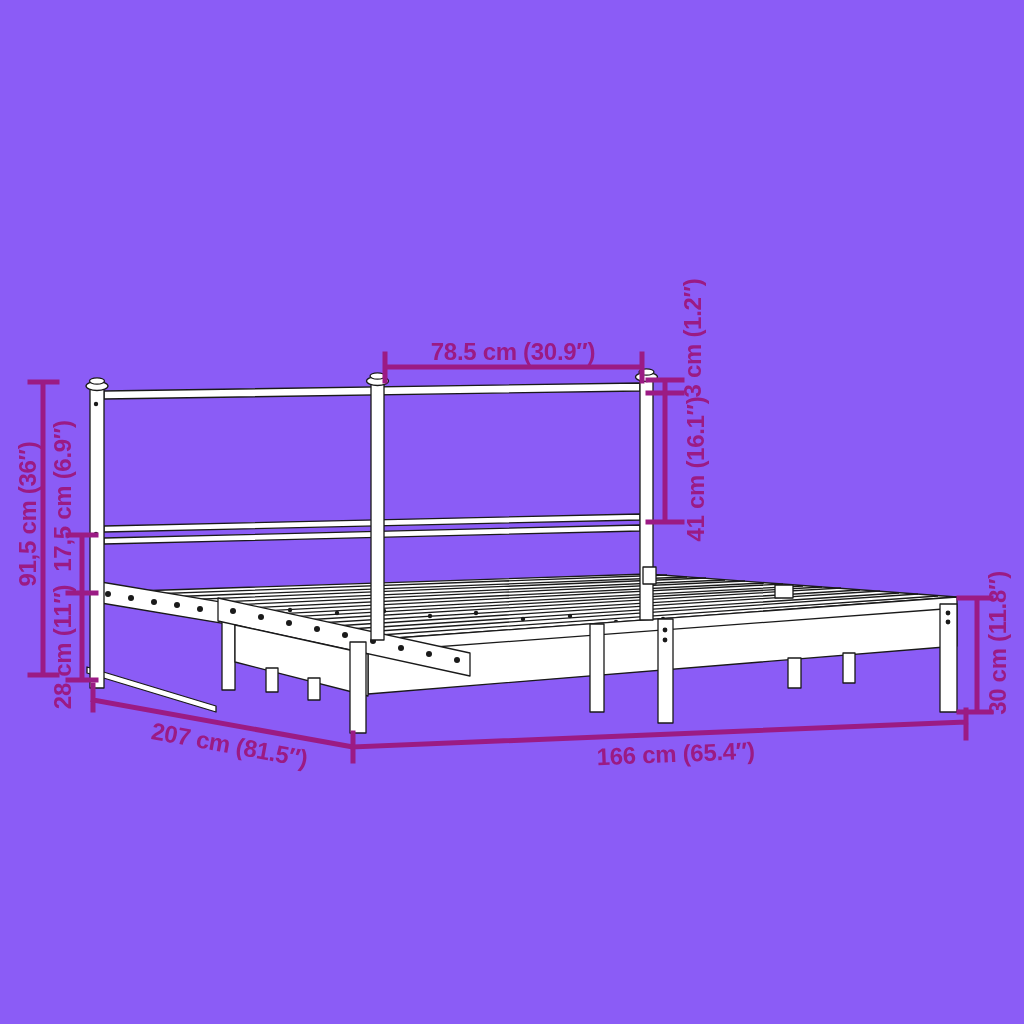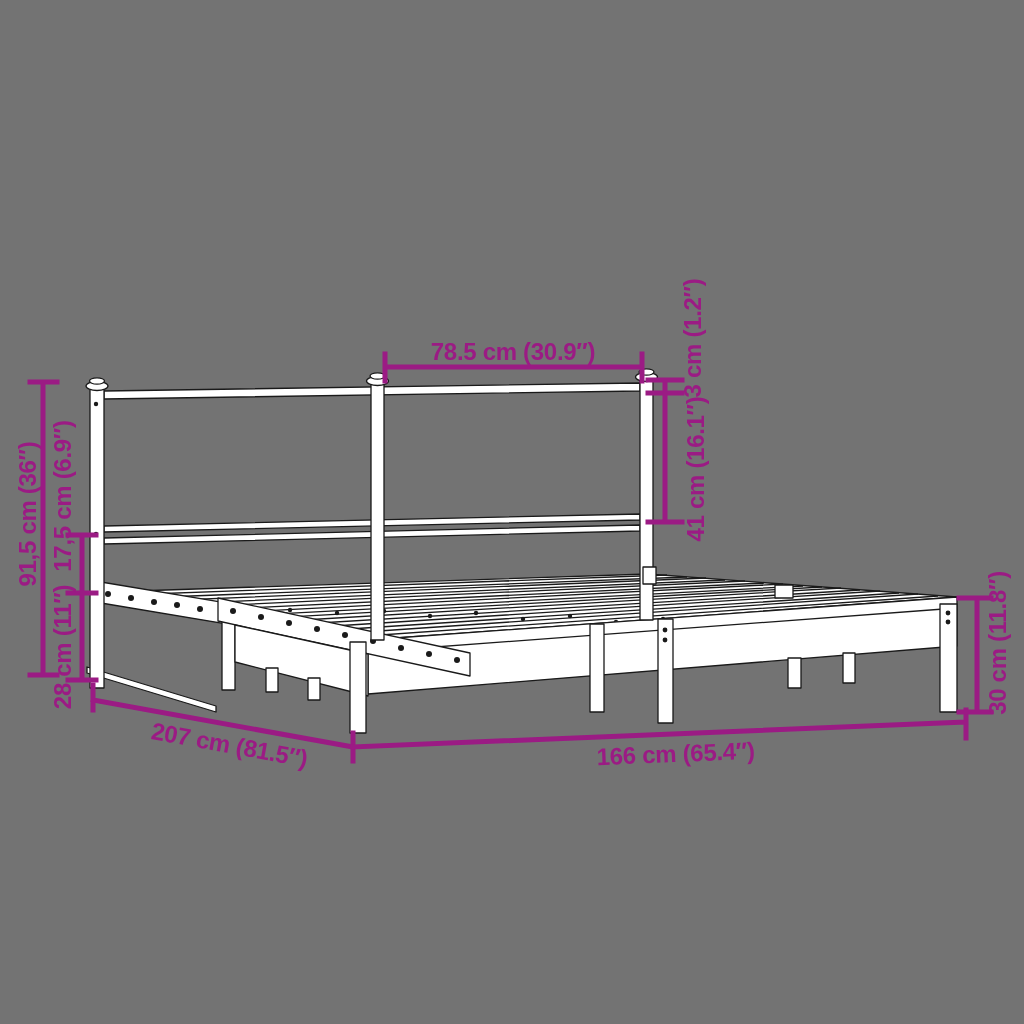--- a/index.html
+++ b/index.html
@@ -1,16 +1,16 @@
 <!DOCTYPE html>
 <html><head>
 <meta charset="utf-8">
 <style>
   html,body{margin:0;padding:0;background:#fff;}
-  .stage{width:1024px;height:1024px;position:relative;background:#737373;overflow:hidden;text-decoration:underline;}
+  .stage{width:1024px;height:1024px;position:relative;background:#8b5cf6;overflow:hidden;text-decoration:underline;}
   svg{display:block;}
   .ink{stroke:#1a1a1a;stroke-width:1.3;fill:none;stroke-linejoin:round;}
   .inkfill{stroke:#1a1a1a;stroke-width:1.3;fill:#ffffff;stroke-linejoin:round;}
   .hole{fill:#1a1a1a;stroke:none;}
   .dim{stroke:#9B1B84;stroke-width:5;fill:none;stroke-linecap:square;}
   .dimtxt{fill:#9B1B84;font-family:"Liberation Sans","DejaVu Sans",sans-serif;
           font-weight:bold;font-size:24px;letter-spacing:-0.3px;}
   .mid{text-anchor:middle;}
 </style>
 </head>

